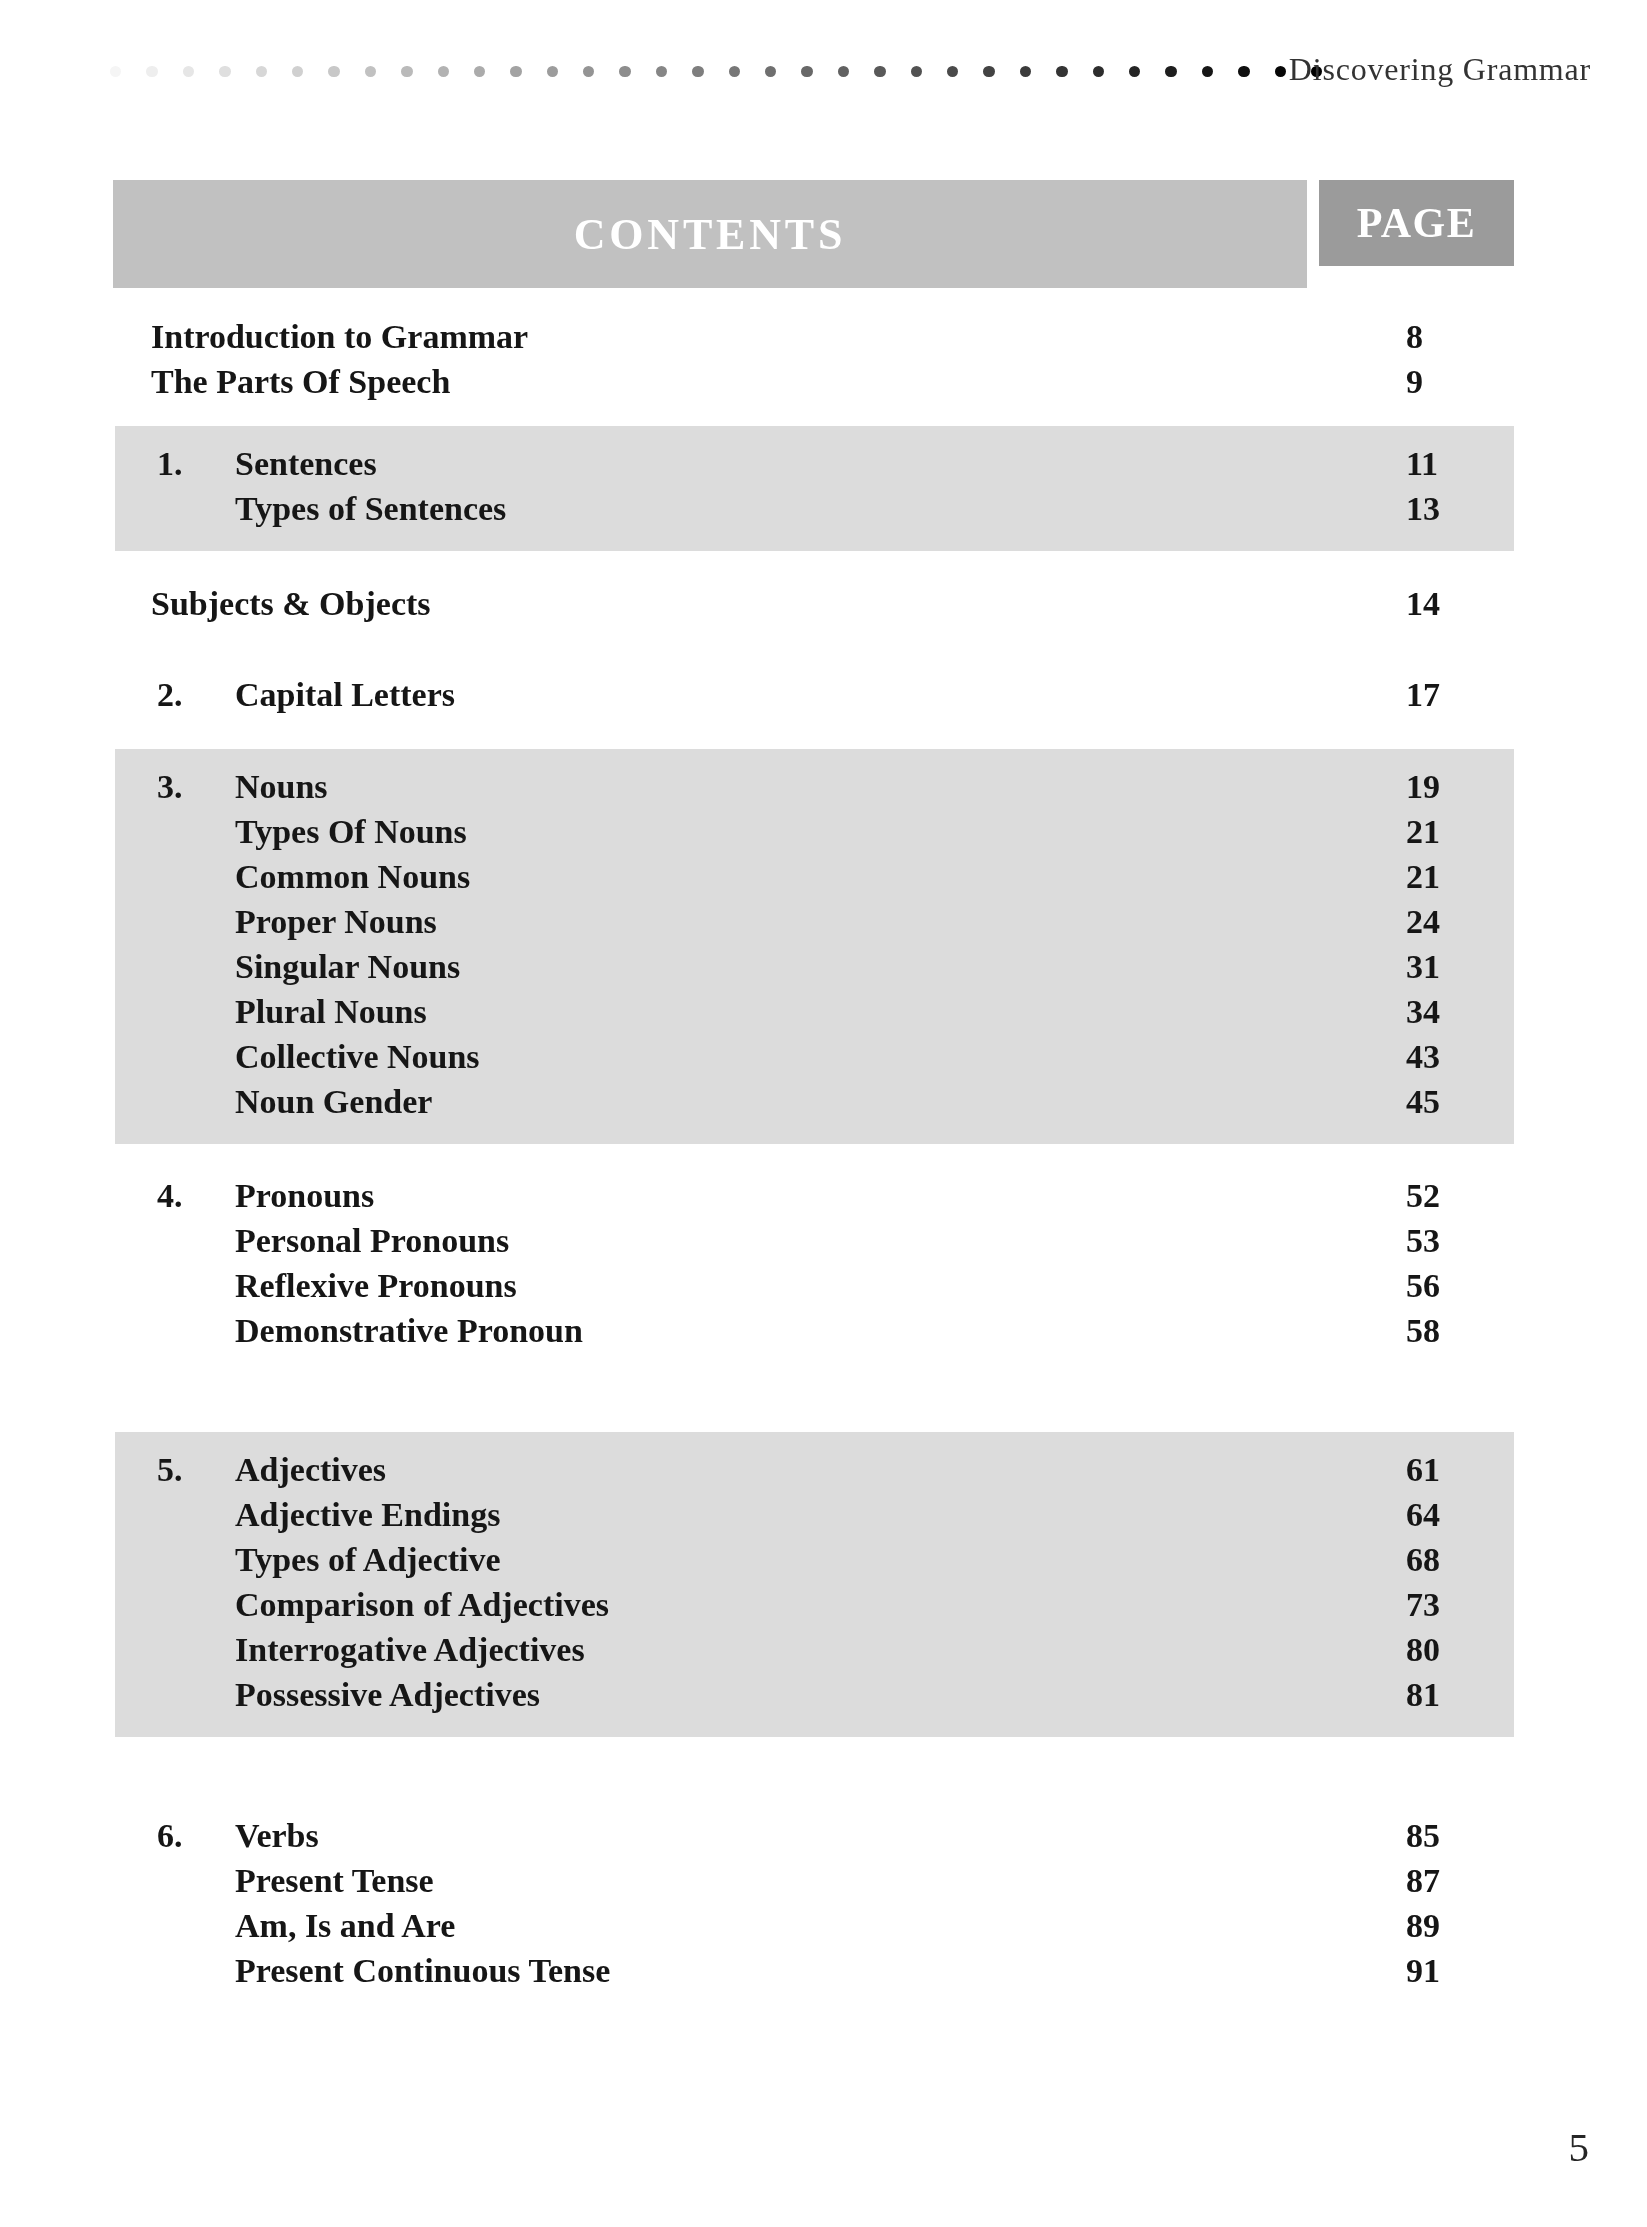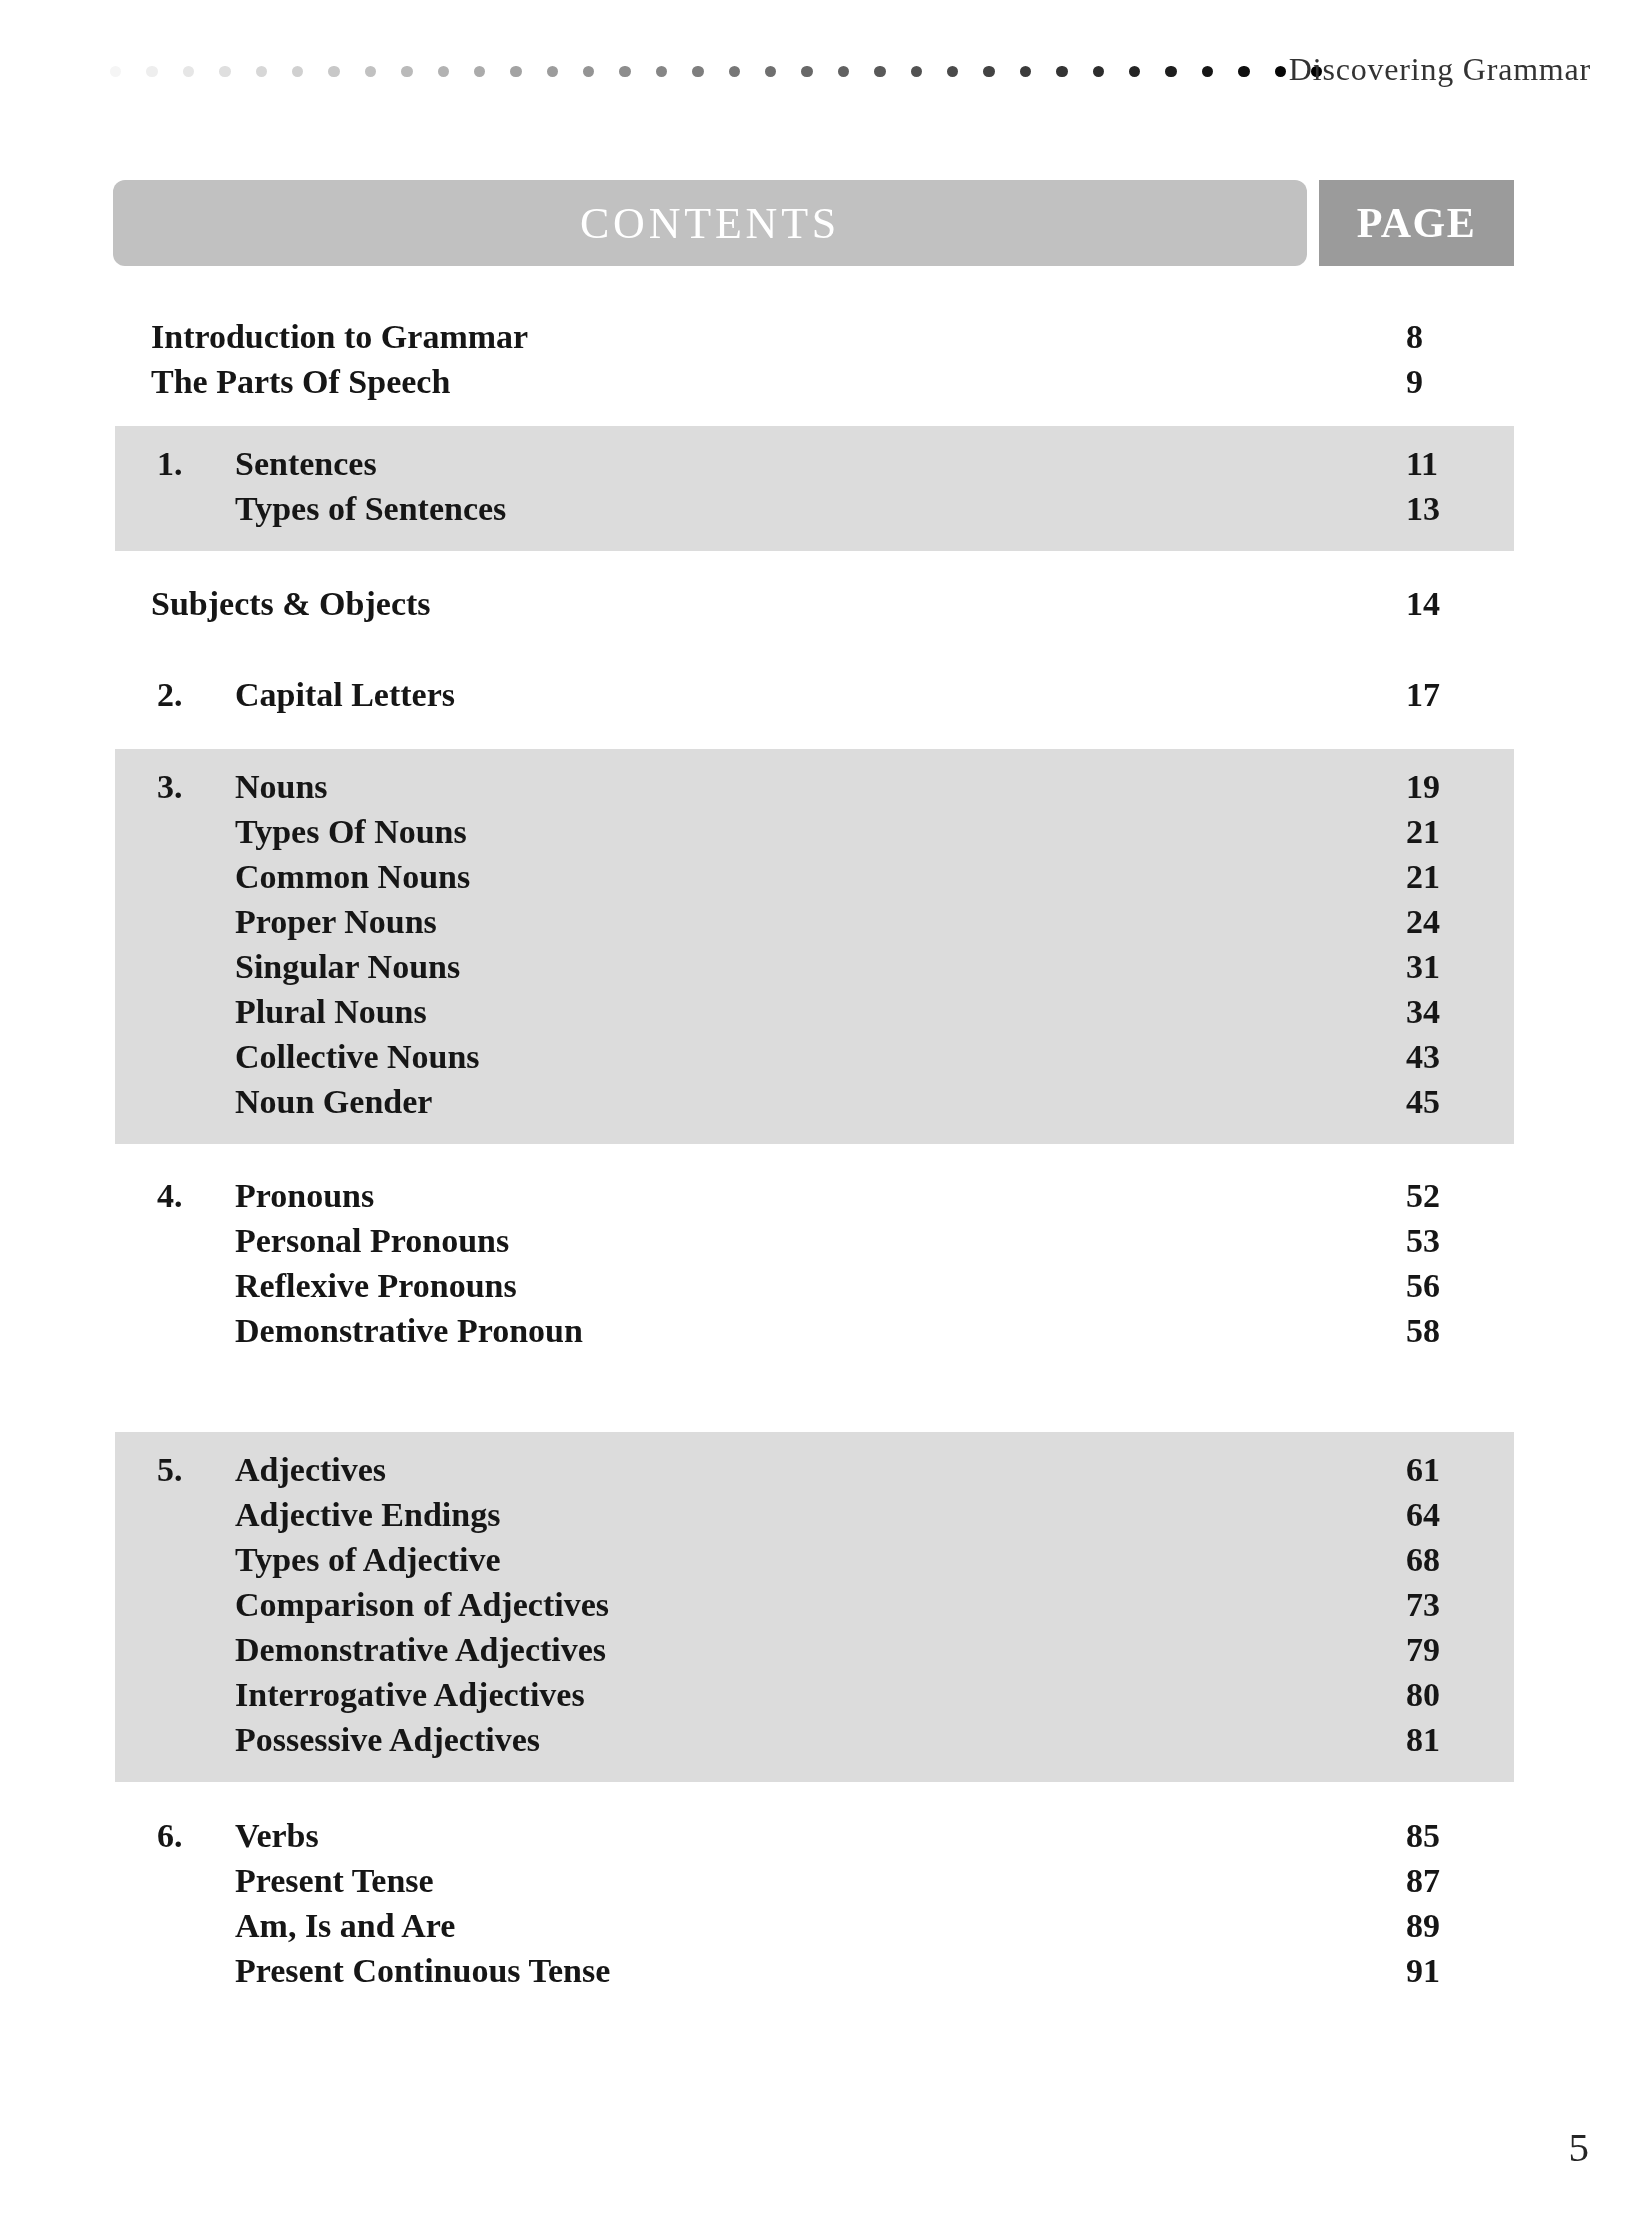--- a/index.html
+++ b/index.html
@@ -23,24 +23,24 @@
   }
   .running-header {
     position:absolute; top:53px; right:57px;
     font-size:32px; font-weight:400; color:#333333;
     letter-spacing:0.8px; line-height:1;
   }
 
   
   .bar-contents {
     position:absolute; left:113px; top:180px;
-    width:1194px; height:86px;
+    width:1194px; height:108px;
     background:var(--contents-bar,#c1c1c1);
     display:flex; align-items:center; justify-content:center;
-    color:#ffffff; font-weight:400; font-size:44px; letter-spacing:3.8px;border-radius:12px;
+    color:#ffffff; font-weight:700; font-size:44px; letter-spacing:3.8px;
   }
   .bar-page {
     position:absolute; left:1319px; top:180px;
     width:195px; height:86px;
     background:var(--page-box,#9b9b9b);
     display:flex; align-items:center; justify-content:center;
     color:#ffffff; font-weight:700; font-size:42px; letter-spacing:1.5px;
   }
 
   
@@ -213,24 +213,20 @@
       </div>
       <div class="row">
         <span class="title">Types of Adjective</span>
         <span class="page">68</span>
       </div>
       <div class="row">
         <span class="title">Comparison of Adjectives</span>
         <span class="page">73</span>
       </div>
       <div class="row">
-        <span class="title">Demonstrative Adjectives</span>
-        <span class="page">79</span>
-      </div>
-      <div class="row">
         <span class="title">Interrogative Adjectives</span>
         <span class="page">80</span>
       </div>
       <div class="row">
         <span class="title">Possessive Adjectives</span>
         <span class="page">81</span>
       </div>
     </div>
     <div class="group" style="top: 1813px;">
       <div class="row">

